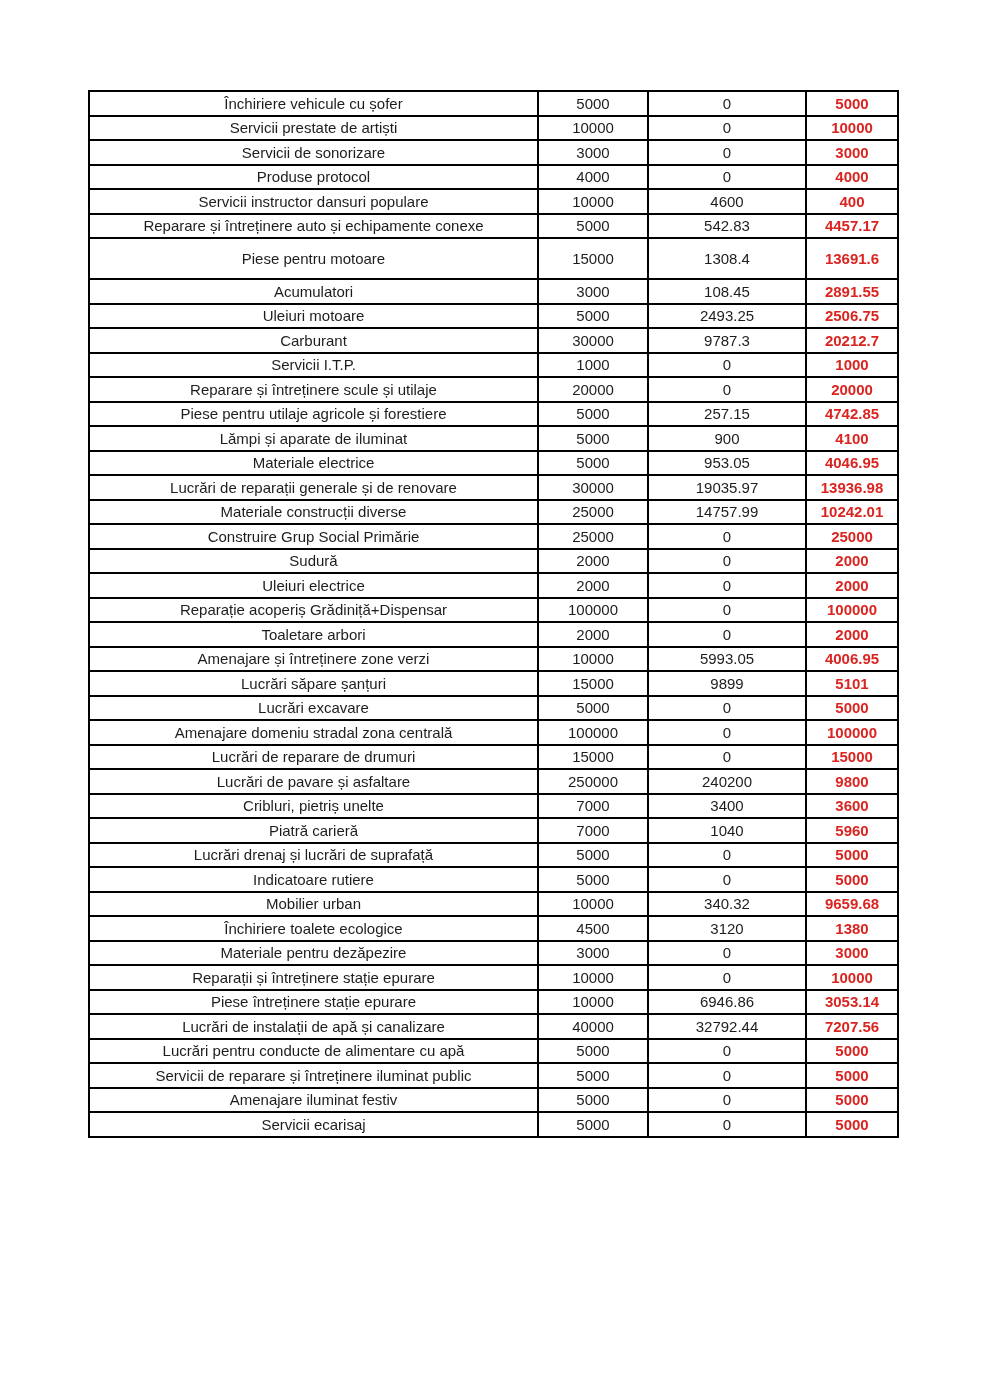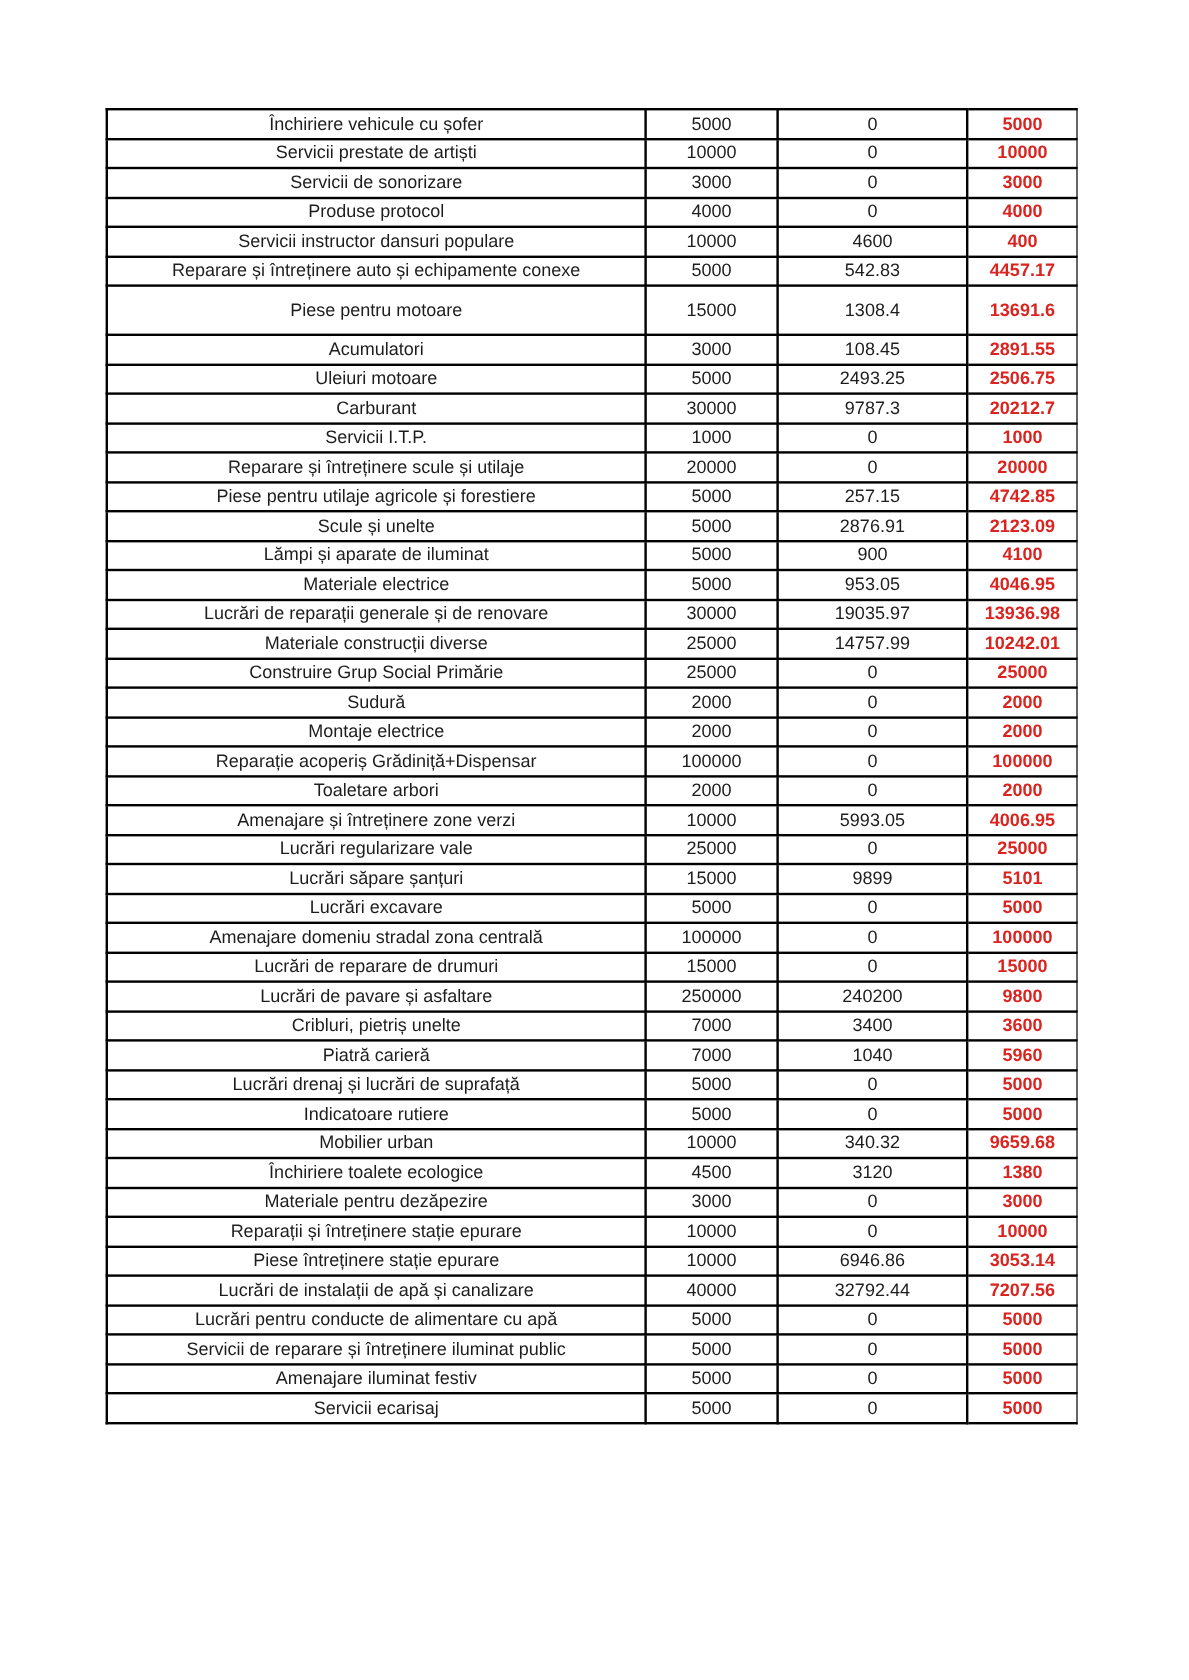--- a/index.html
+++ b/index.html
@@ -2,21 +2,21 @@
 <html><head>
 <meta charset="utf-8">
 <style>
   html, body {
     margin: 0;
     padding: 0;
     background: #ffffff;
   }
   .page {
     position: relative;
-    width: 898px;
+    width: 991px;
     height: 1400px;
     background: #ffffff;
     font-family: "Liberation Sans", sans-serif;
     overflow: hidden;
   }
   table.budget-table {
     position: absolute;
     left: 88px;
     top: 90px;
     width: 777px;
@@ -127,26 +127,20 @@
           <td class="col-spent">0</td>
           <td class="col-remain">20000</td>
         </tr>
         <tr>
           <td class="col-name">Piese pentru utilaje agricole și forestiere</td>
           <td class="col-budget">5000</td>
           <td class="col-spent">257.15</td>
           <td class="col-remain">4742.85</td>
         </tr>
         <tr>
-          <td class="col-name">Scule și unelte</td>
-          <td class="col-budget">5000</td>
-          <td class="col-spent">2876.91</td>
-          <td class="col-remain">2123.09</td>
-        </tr>
-        <tr>
           <td class="col-name">Lămpi și aparate de iluminat</td>
           <td class="col-budget">5000</td>
           <td class="col-spent">900</td>
           <td class="col-remain">4100</td>
         </tr>
         <tr>
           <td class="col-name">Materiale electrice</td>
           <td class="col-budget">5000</td>
           <td class="col-spent">953.05</td>
           <td class="col-remain">4046.95</td>
@@ -169,21 +163,21 @@
           <td class="col-spent">0</td>
           <td class="col-remain">25000</td>
         </tr>
         <tr>
           <td class="col-name">Sudură</td>
           <td class="col-budget">2000</td>
           <td class="col-spent">0</td>
           <td class="col-remain">2000</td>
         </tr>
         <tr>
-          <td class="col-name">Montaje electrice</td>
+          <td class="col-name">Uleiuri electrice</td>
           <td class="col-budget">2000</td>
           <td class="col-spent">0</td>
           <td class="col-remain">2000</td>
         </tr>
         <tr>
           <td class="col-name">Reparație acoperiș Grădiniță+Dispensar</td>
           <td class="col-budget">100000</td>
           <td class="col-spent">0</td>
           <td class="col-remain">100000</td>
         </tr>
@@ -191,26 +185,20 @@
           <td class="col-name">Toaletare arbori</td>
           <td class="col-budget">2000</td>
           <td class="col-spent">0</td>
           <td class="col-remain">2000</td>
         </tr>
         <tr>
           <td class="col-name">Amenajare și întreținere zone verzi</td>
           <td class="col-budget">10000</td>
           <td class="col-spent">5993.05</td>
           <td class="col-remain">4006.95</td>
-        </tr>
-        <tr>
-          <td class="col-name">Lucrări regularizare vale</td>
-          <td class="col-budget">25000</td>
-          <td class="col-spent">0</td>
-          <td class="col-remain">25000</td>
         </tr>
         <tr>
           <td class="col-name">Lucrări săpare șanțuri</td>
           <td class="col-budget">15000</td>
           <td class="col-spent">9899</td>
           <td class="col-remain">5101</td>
         </tr>
         <tr>
           <td class="col-name">Lucrări excavare</td>
           <td class="col-budget">5000</td>

